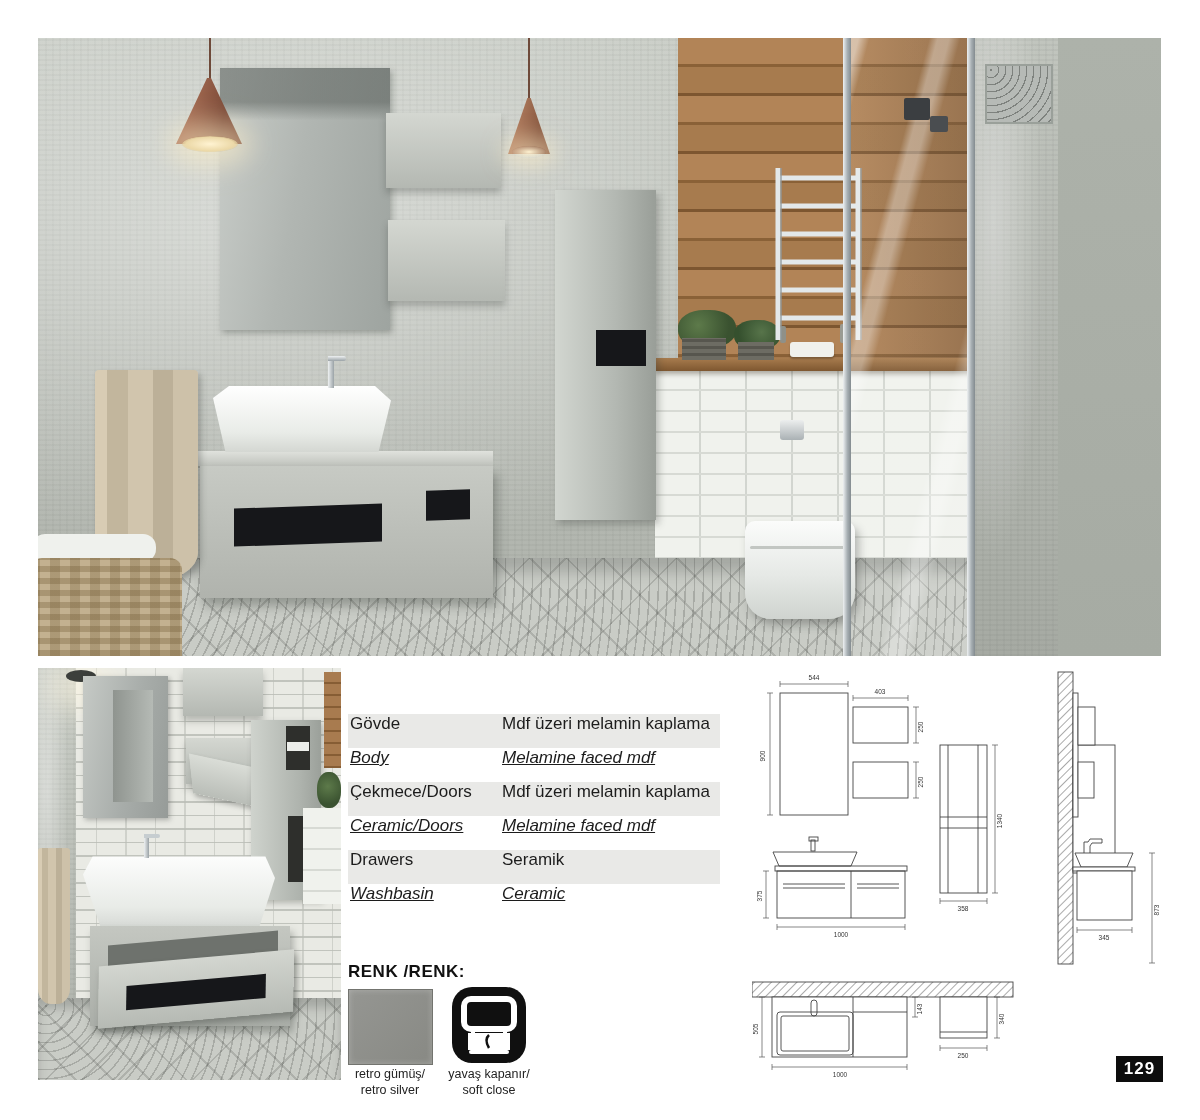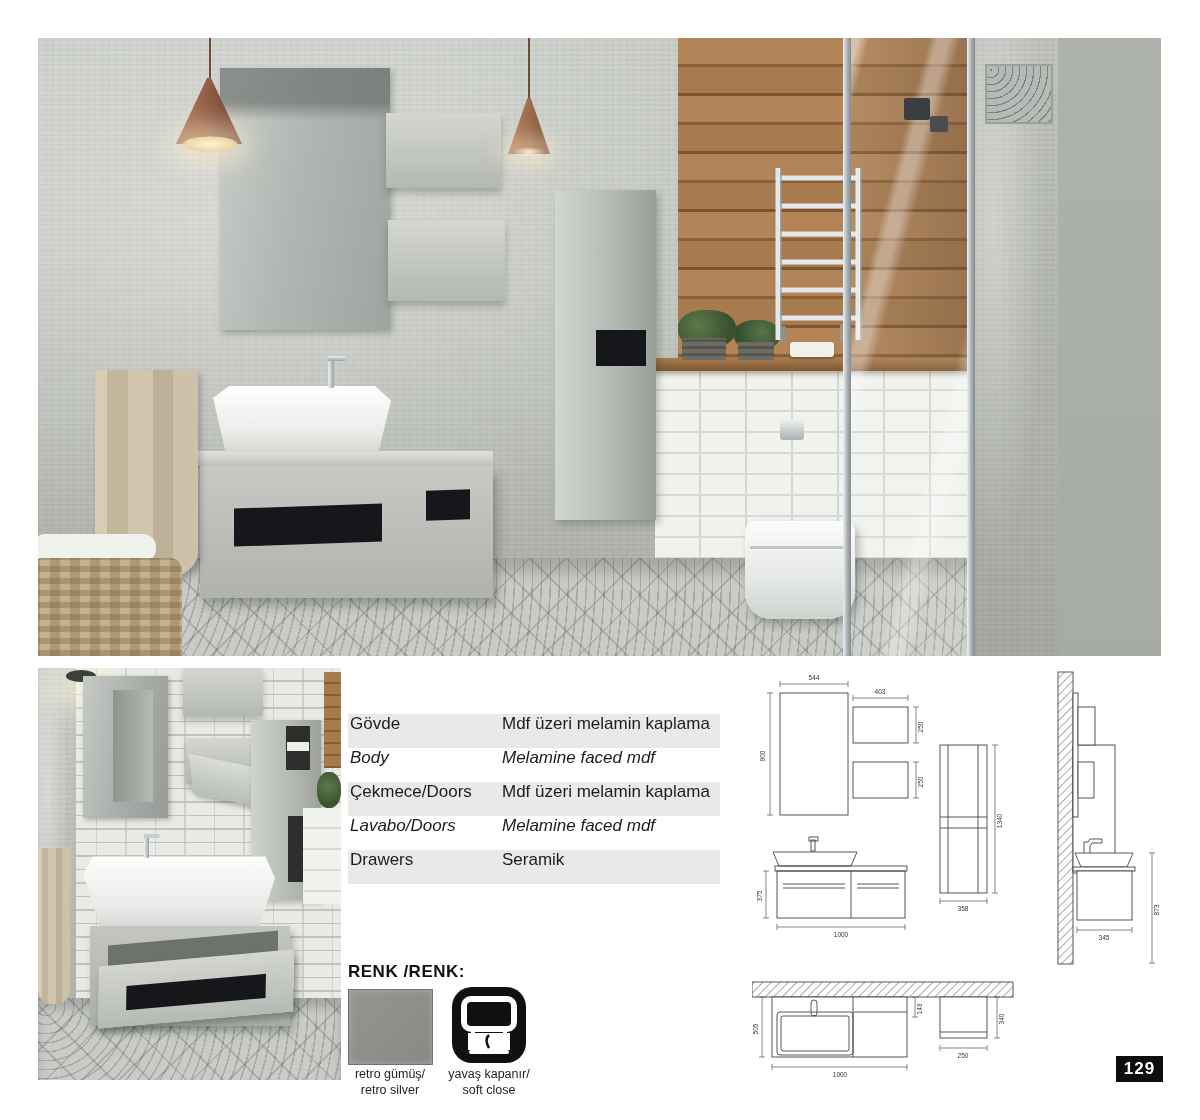--- a/index.html
+++ b/index.html
@@ -39,21 +39,21 @@
     repeating-linear-gradient(180deg,rgba(0,0,0,0) 0 12px,rgba(186,189,182,.85) 12px 13.5px),
     repeating-linear-gradient(90deg,rgba(186,189,182,0) 0 28px,rgba(186,189,182,.55) 28px 29.5px);}
   .blackslot{background:#16171a;}
   .towel{background:linear-gradient(90deg,#d8ccb4 0 12%,#c2b69d 12% 32%,#d1c5ad 32% 56%,#bcb098 56% 76%,#cdc1a9 76%);}
 
   
   .title{left:348px;top:664px;font-size:31px;letter-spacing:1.5px;color:#161616;}
   .spec-table{left:348px;top:714px;width:372px;font-size:17px;color:#1c1c1c;}
   .spec-row{display:flex;height:34px;align-items:flex-start;}
   .spec-row.shaded{background:#e9e9e7;}
-  .spec-row.en{font-style:italic;}
+  .spec-row.en{font-style:italic;text-decoration:underline;}
   .spec-label{width:152px;padding-left:2px;white-space:nowrap;}
   .spec-value{flex:1;white-space:nowrap;}
   .renk-heading{left:348px;top:962px;font-size:17px;font-weight:bold;letter-spacing:.5px;color:#111;}
   .swatch{left:348px;top:989px;width:83px;height:74px;border:1px solid #73746f;
     background:linear-gradient(135deg,#959692,#888984);box-shadow:inset 0 0 6px rgba(255,255,255,.25);}
   .caption{position:absolute;width:112px;text-align:center;font-size:12.5px;color:#222;line-height:1.3;}
   .pagenum{left:1116px;top:1056px;width:47px;height:26px;background:#0d0d0d;color:#fff;
     font-size:17px;font-weight:bold;display:flex;align-items:center;justify-content:center;letter-spacing:1px;}
 
   svg text{font-family:"Liberation Sans",sans-serif;font-size:6.5px;fill:#333;}
@@ -210,26 +210,30 @@
     </div>
     <div class="spec-row en">
       <span class="spec-label">Body</span>
       <span class="spec-value">Melamine faced mdf</span>
     </div>
     <div class="spec-row shaded">
       <span class="spec-label">Çekmece/Doors</span>
       <span class="spec-value">Mdf üzeri melamin kaplama</span>
     </div>
     <div class="spec-row en">
-      <span class="spec-label">Lavabo/Doors</span>
+      <span class="spec-label">Ceramic/Doors</span>
       <span class="spec-value">Melamine faced mdf</span>
     </div>
     <div class="spec-row shaded">
       <span class="spec-label">Drawers</span>
       <span class="spec-value">Seramik</span>
+    </div>
+    <div class="spec-row en">
+      <span class="spec-label">Washbasin</span>
+      <span class="spec-value">Ceramic</span>
     </div>
   </div>
 
   <div class="abs renk-heading">RENK /RENK:</div>
   <div class="abs swatch"></div>
   <svg class="abs" style="left:451px;top:986px;" width="76" height="78" viewBox="0 0 76 78">
     <rect x="1" y="1" width="74" height="76" rx="20" fill="#101010"></rect>
     <rect x="13" y="13" width="50" height="30" rx="7" fill="none" stroke="#fff" stroke-width="6"></rect>
     <rect x="17" y="47" width="42" height="17" fill="#fff"></rect>
     <path d="M38,49 q-5,4.5 0,13" fill="none" stroke="#101010" stroke-width="2.5"></path>

